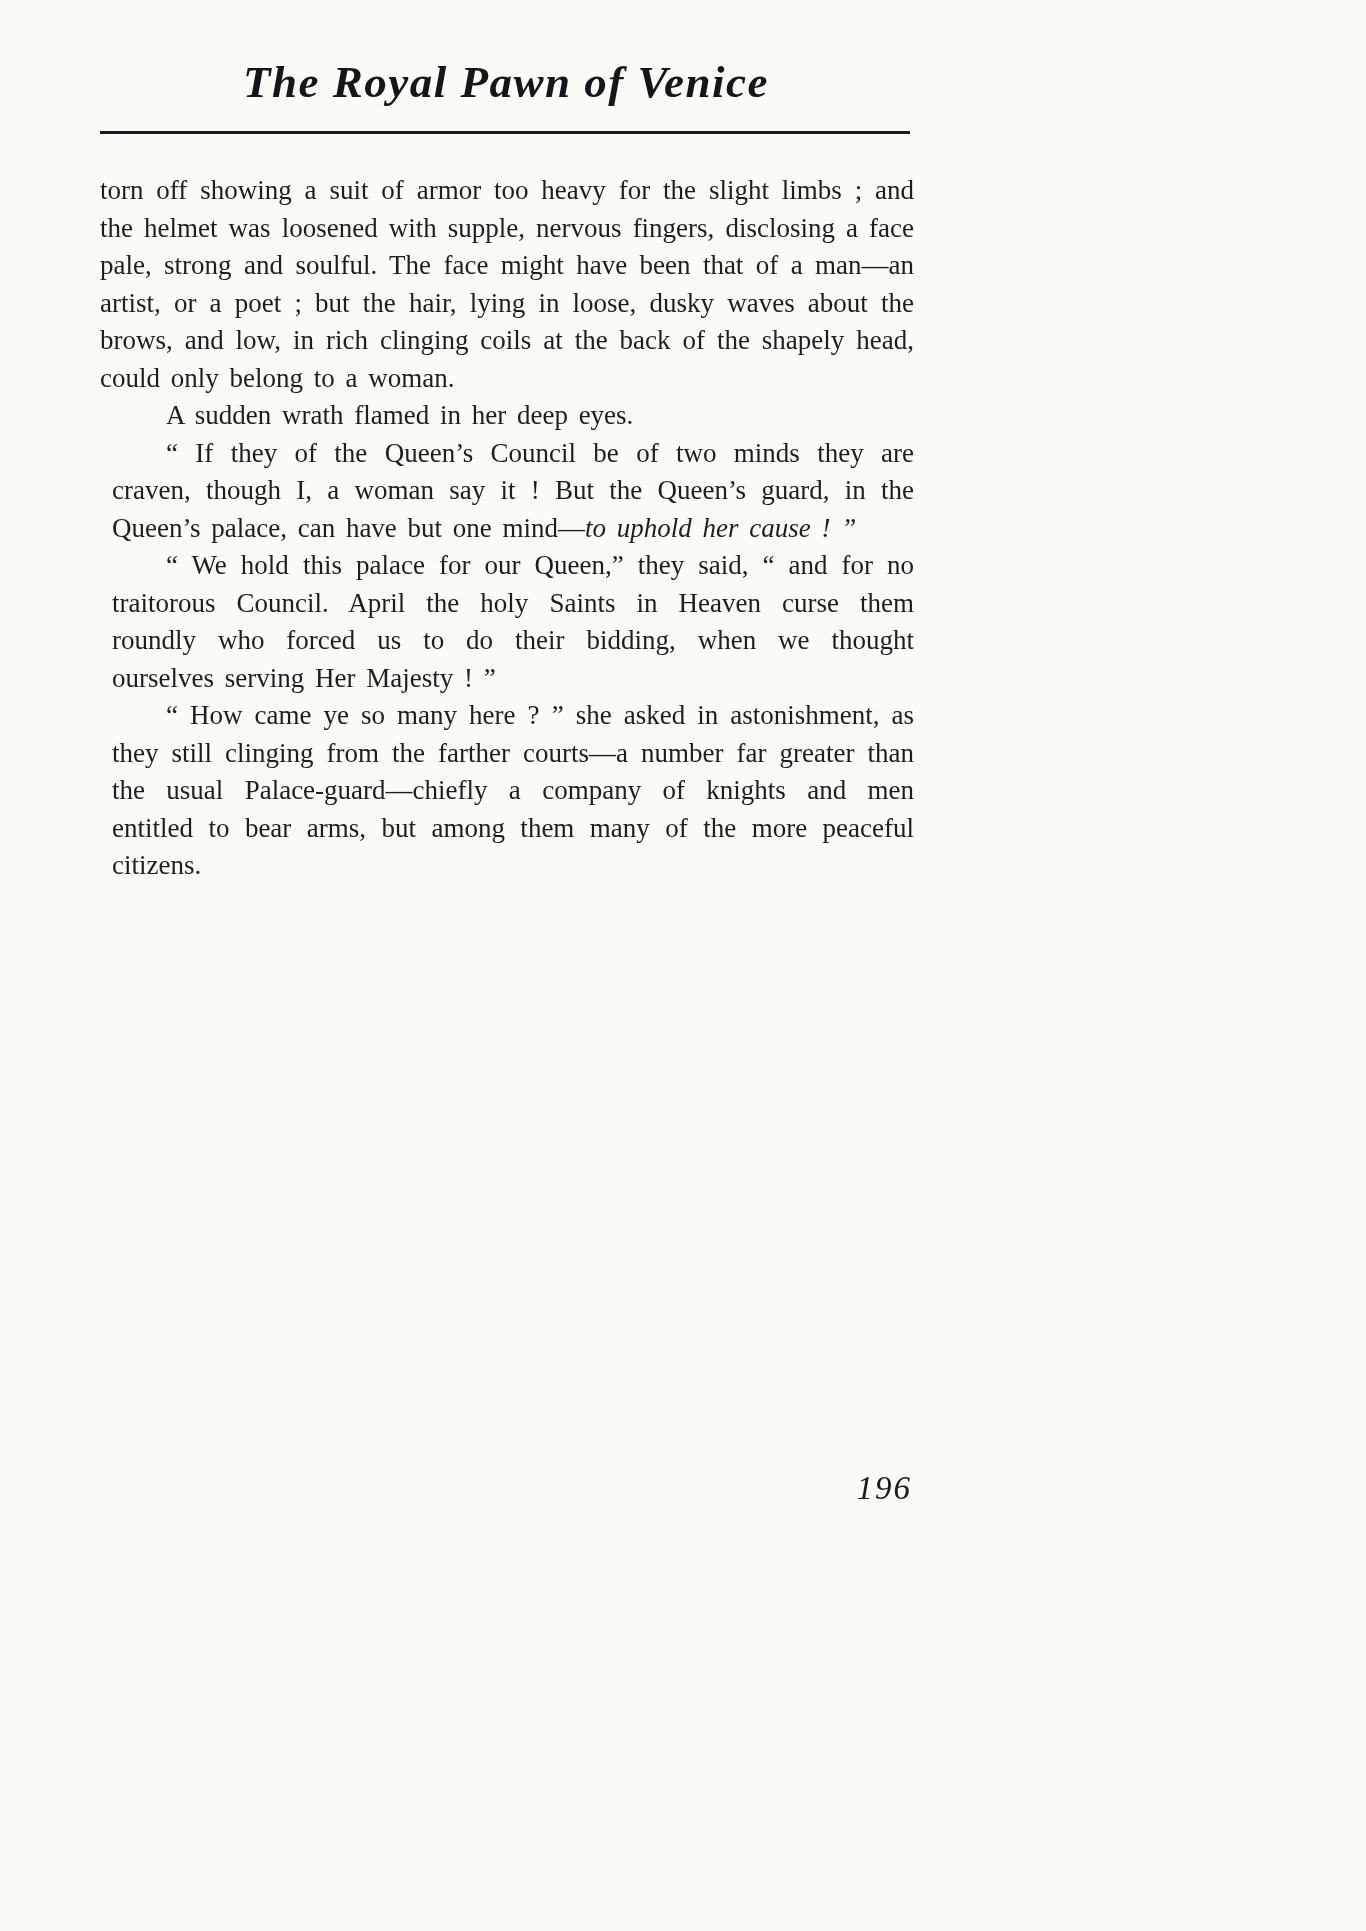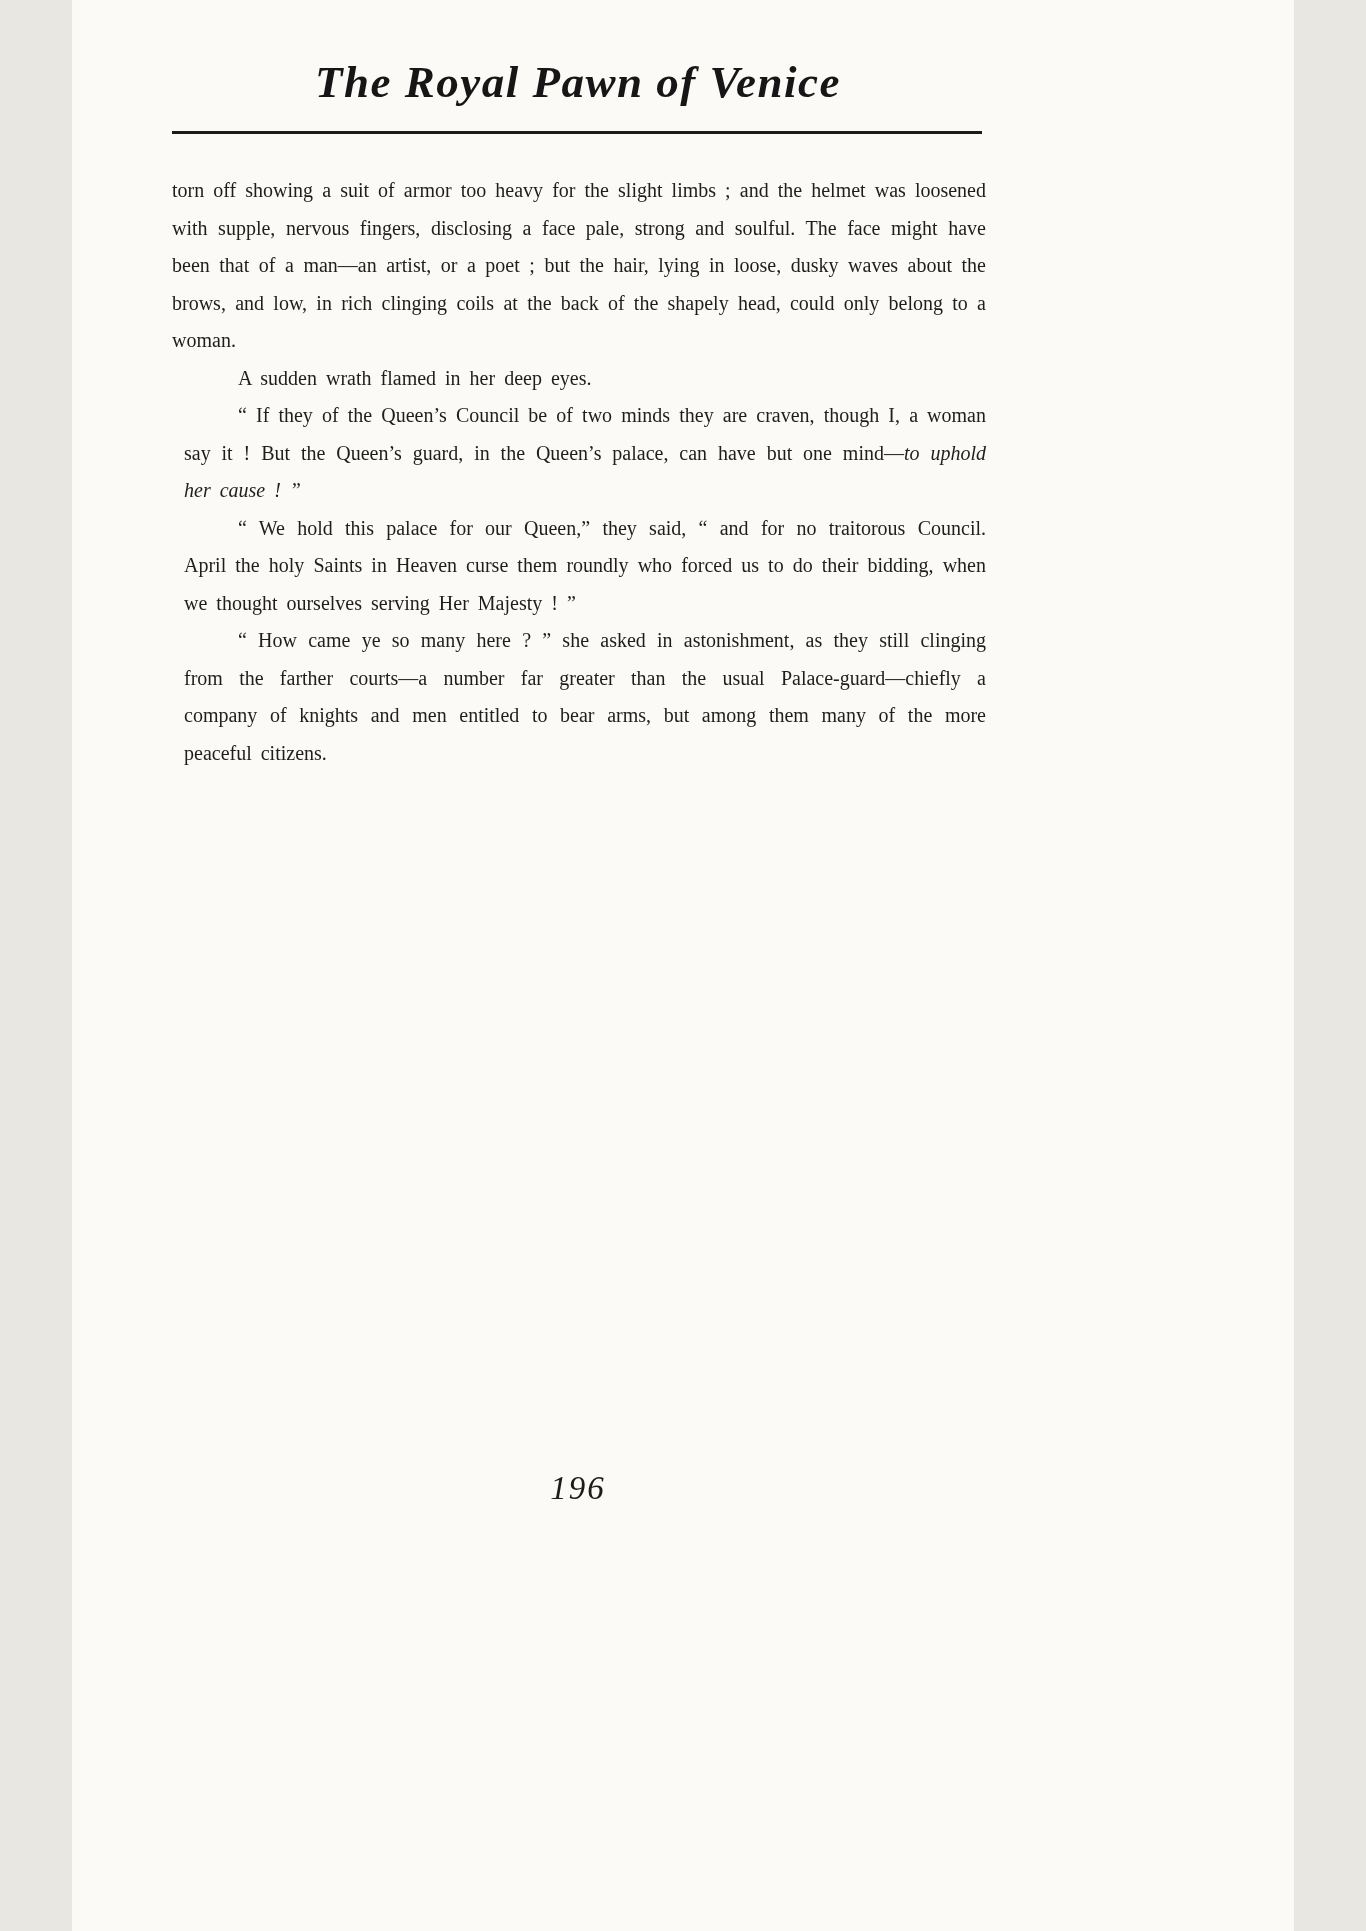--- a/index.html
+++ b/index.html
@@ -1,19 +1,19 @@
 <!DOCTYPE html>
 <html style="--paper: #fbfaf6; --ink: #1f1f1f;"><head>
 <meta charset="utf-8">
 <style>
   * { margin: 0; padding: 0; box-sizing: border-box; }
   html, body { background: #e9e7e2; }
   .scan {
     position: relative;
-    width: 1222px;
+    width: 1366px;
     height: 1931px;
     margin: 0 auto;
     background: var(--paper, #fbfaf6);
     color: var(--ink, #1f1f1f);
     font-family: "Liberation Serif", "DejaVu Serif", serif;
     overflow: hidden;
   }
   .running-header {
     position: absolute;
     top: 56px;
@@ -32,35 +32,35 @@
     left: 100px;
     width: 810px;
     height: 3px;
     background: #1b1b1b;
   }
   .body-text {
     position: absolute;
     top: 172px;
     left: 100px;
     width: 814px;
-    font-size: 20px;
+    font-size: 27px;
     line-height: 37.5px;
     text-align: justify;
     word-spacing: 4px;
     color: #1e1e1e;
   }
   .body-text p { margin: 0; }
   .body-text p.indent { text-indent: 54px; margin-left: 12px; }
   .italic { font-style: italic; }
   .page-number {
     position: absolute;
     top: 1470px;
     left: 100px;
     width: 812px;
-    text-align: center;
+    text-align: right;
     font-style: italic;
     font-size: 33px;
     letter-spacing: 2px;
     color: #1b1b1b;
   }
 </style>
 </head>
 <body>
 
 <div class="scan">

